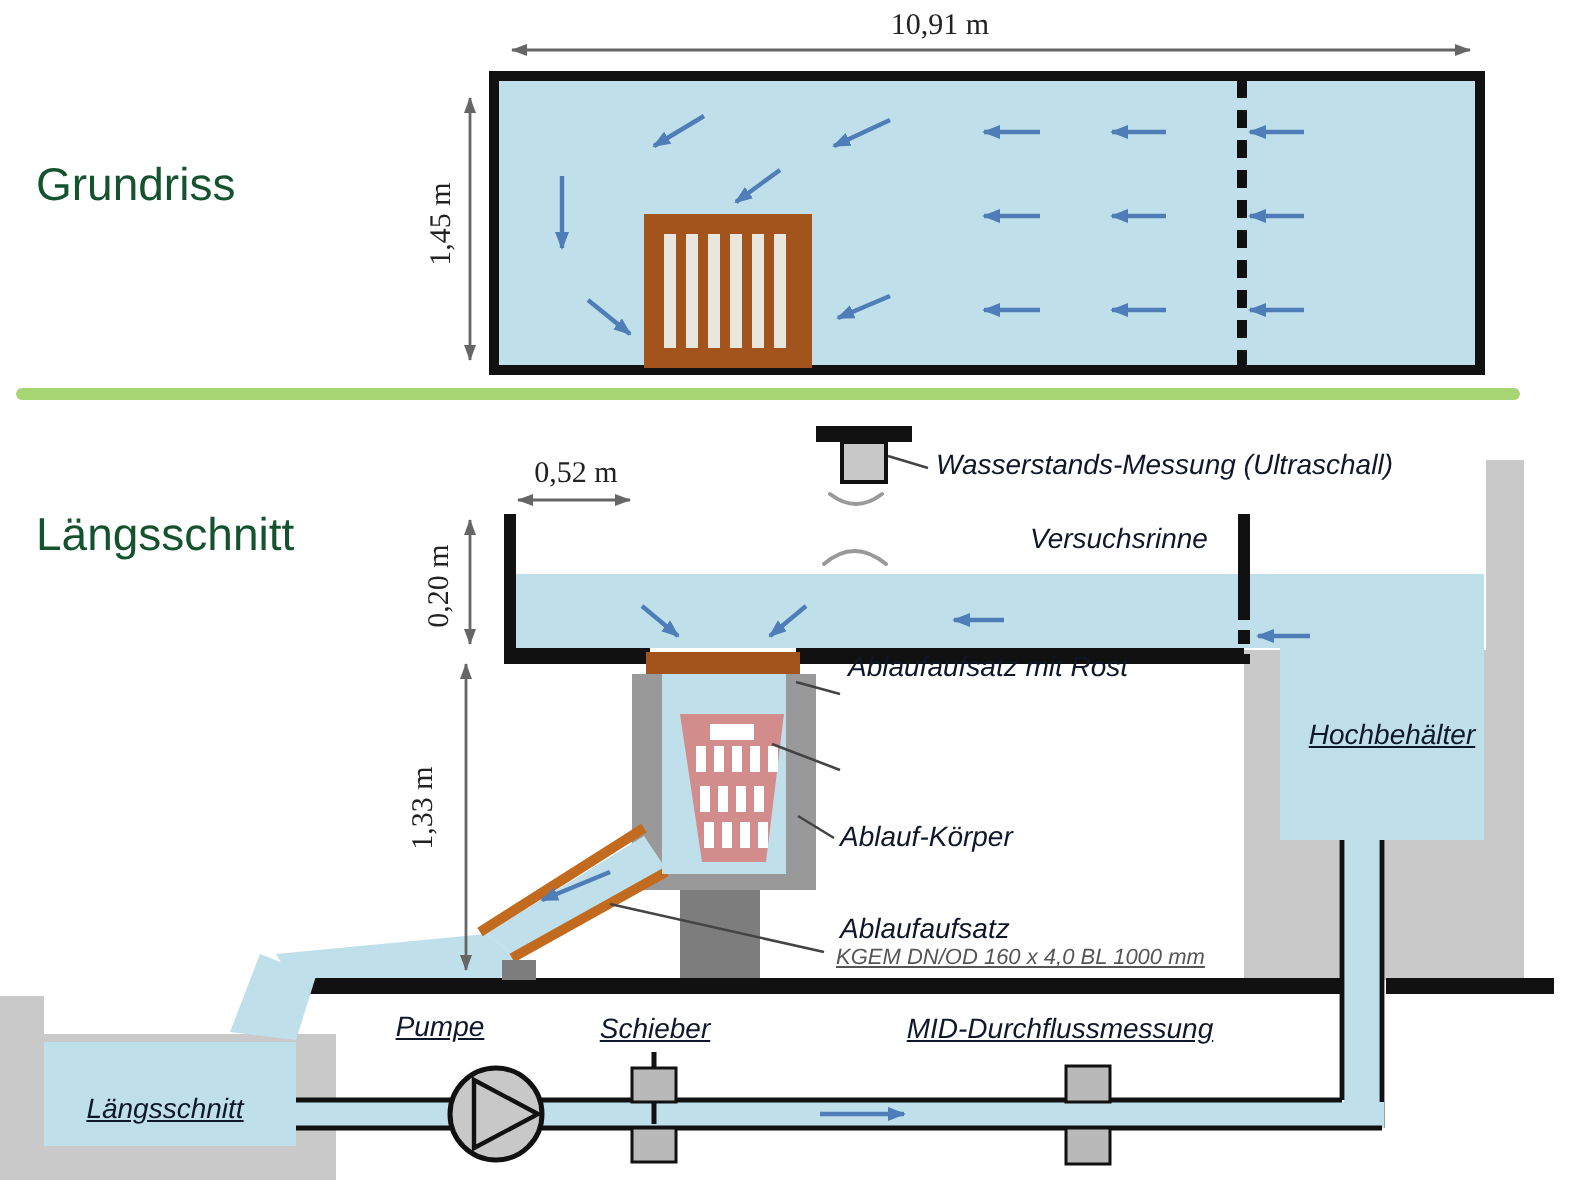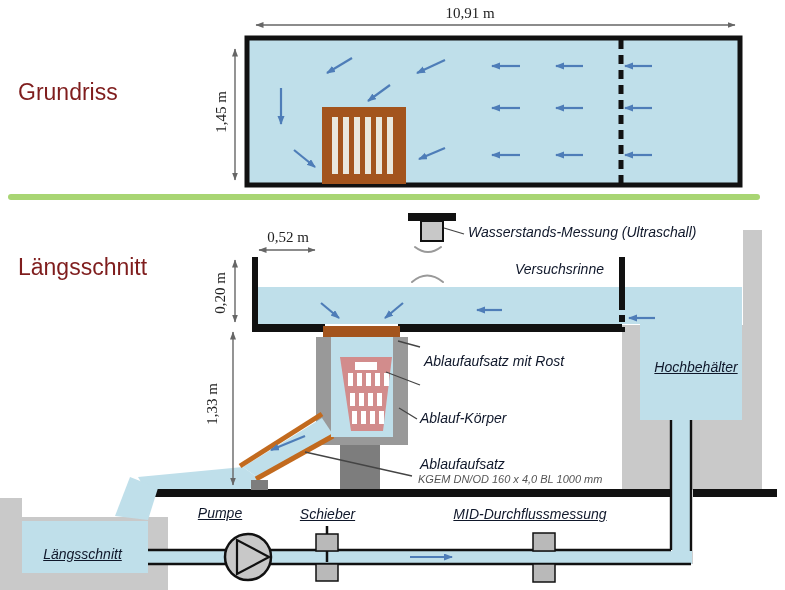--- a/index.html
+++ b/index.html
@@ -1,24 +1,24 @@
 <!DOCTYPE html>
 <html style="--water: #bfdfea; --arrow: #4e7db8; --grate: #a3541d; --pipewall: #c26a1e; --basket: #d28c8c; --slat: #e9e7dd; --structure: #c9c9c9; --pedestal: #7d7d7d; --draingray: #999999; --blockgray: #b9b9b9; --pumpgray: #c8c8c8; --separator: #a8d573; --ink: #111111; --dimline: #666666; --wave: #999999;"><head>
 <meta charset="utf-8">
 <style>
   html,body{margin:0;padding:0;background:#fff;}
   .canvas{position:relative;width:785px;height:590px;background:#ffffff;overflow:hidden;
           font-family:"Liberation Sans",sans-serif;}
   .layer{position:absolute;left:0;top:0;}
   .lbl{position:absolute;font:italic 14px "Liberation Sans",sans-serif;color:#0f172a;white-space:nowrap;}
   .lbl.center{text-align:center;text-decoration:underline;}
-  .title{position:absolute;font:400 23px "Liberation Sans",sans-serif;color:#7f1d1d;white-space:nowrap;}
+  .title{position:absolute;font:400 23px "Liberation Sans",sans-serif;color:#14532d;white-space:nowrap;}
   .dim{position:absolute;font:15px "Liberation Serif",serif;color:#222;white-space:nowrap;text-align:center;}
   .rot{transform:rotate(-90deg);display:flex;align-items:center;justify-content:center;}
-  .spec{position:absolute;font:italic 11px "Liberation Sans",sans-serif;color:#555;white-space:nowrap;}
+  .spec{position:absolute;font:italic 11px "Liberation Sans",sans-serif;color:#555;white-space:nowrap;text-decoration:underline;}
 </style>
 </head>
 <body>
 
 <div class="canvas">
 
   <svg class="layer" width="785" height="590" viewBox="0 0 785 590">
     <defs>
       <marker id="ab" markerUnits="userSpaceOnUse" markerWidth="10" markerHeight="8" refX="8" refY="3.5" orient="auto">
         <path d="M0,0 L9,3.5 L0,7 Z" style="fill:var(--arrow)"></path>
@@ -180,21 +180,21 @@
 
   <div class="dim" style="left:420px;top:5px;width:100px">10,91 m</div>
   <div class="dim rot" style="left:196px;top:102px;width:50px;height:20px">1,45 m</div>
   <div class="dim" style="left:257px;top:229px;width:62px">0,52 m</div>
   <div class="dim rot" style="left:195px;top:283px;width:50px;height:20px">0,20 m</div>
   <div class="dim rot" style="left:187px;top:394px;width:50px;height:20px">1,33 m</div>
 
   <div class="lbl" style="left:468px;top:224px">Wasserstands-Messung (Ultraschall)</div>
   <div class="lbl" style="left:515px;top:261px">Versuchsrinne</div>
   <div class="lbl center" style="left:650px;top:359px;width:92px">Hochbehälter</div>
-  <div class="lbl" style="left:424px;top:353px">Ablaufaufsatz mit Rost</div>
+  <div class="lbl" style="left:424px;top:325px">Ablaufaufsatz mit Rost</div>
   <div class="lbl" style="left:420px;top:410px">Ablauf-Körper</div>
   <div class="lbl" style="left:420px;top:456px">Ablaufaufsatz</div>
   <div class="spec" style="left:418px;top:473px">KGEM DN/OD 160 x 4,0 BL 1000 mm</div>
   <div class="lbl center" style="left:30px;top:546px;width:105px">Längsschnitt</div>
   <div class="lbl center" style="left:185px;top:505px;width:70px">Pumpe</div>
   <div class="lbl center" style="left:290px;top:506px;width:75px">Schieber</div>
   <div class="lbl center" style="left:440px;top:506px;width:180px">MID-Durchflussmessung</div>
 </div>
 
 </body></html>

